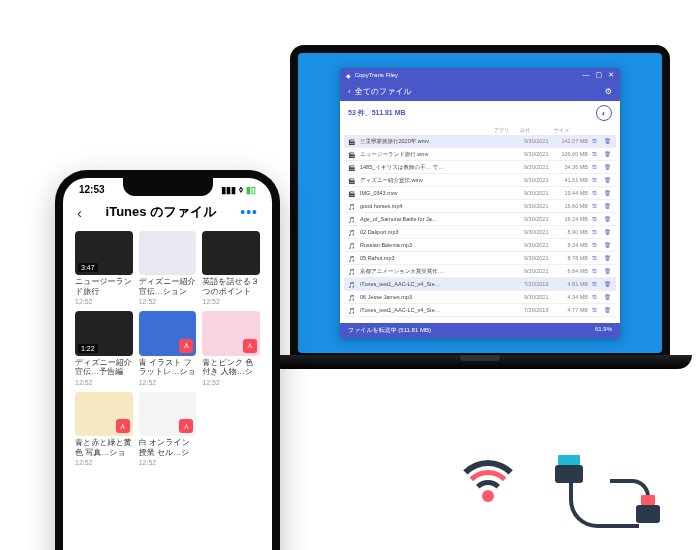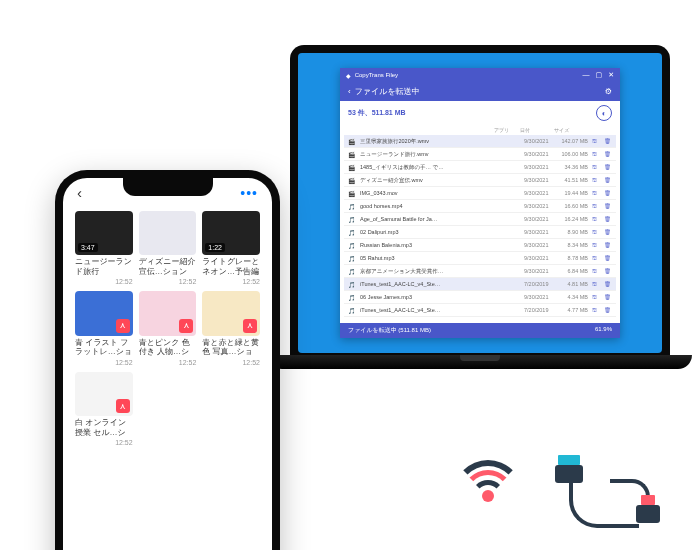--- a/index.html
+++ b/index.html
@@ -36,21 +36,21 @@
 .phone { position: absolute; left: 55px; top: 170px; width: 225px; height: 440px; background: #0a0a0a; border-radius: 32px; padding: 8px; box-shadow: 0 10px 30px rgba(0,0,0,.25); }
 .phone-screen { background: #fff; width: 100%; height: 100%; border-radius: 24px; overflow: hidden; position: relative; }
 .phone-notch { position: absolute; top: 0; left: 50%; transform: translateX(-50%); width: 90px; height: 18px; background: #0a0a0a; border-radius: 0 0 12px 12px; z-index: 10; }
 .phone-statusbar { display: flex; justify-content: space-between; padding: 6px 16px 2px; font-size: 10px; font-weight: 600; }
 .phone-statusbar .right { display: flex; gap: 3px; align-items: center; font-size: 9px; }
 .phone-nav { display: flex; align-items: center; justify-content: space-between; padding: 6px 14px; }
 .phone-nav .title { font-size: 13px; font-weight: 600; }
 .phone-nav .back { font-size: 15px; color: #333; }
 .phone-nav .menu { font-size: 14px; color: #007aff; letter-spacing: 1px; }
 .phone-grid { display: grid; grid-template-columns: repeat(3, 1fr); gap: 6px; padding: 4px 12px; }
-.grid-item { display: flex; flex-direction: column; gap: 2px; align-items: flex-end; }
+.grid-item { display: flex; flex-direction: column; gap: 2px; }
 .thumb { width: 100%; aspect-ratio: 1.3; background: #222; border-radius: 4px; position: relative; overflow: hidden; }
 .thumb.light { background: #e8e8f0; }
 .thumb.blue { background: #3b6fd6; }
 .thumb.pink { background: #f7d4e0; }
 .thumb.yellow { background: #f7e8c4; }
 .thumb.white { background: #f4f4f4; }
 .thumb .dur { position: absolute; bottom: 3px; left: 3px; background: rgba(0,0,0,.7); color: #fff; font-size: 7px; padding: 1px 3px; border-radius: 2px; }
 .thumb .badge { position: absolute; bottom: 3px; right: 3px; width: 14px; height: 14px; background: #ff4757; border-radius: 3px; display: flex; align-items: center; justify-content: center; color: #fff; font-size: 8px; }
 .item-title { font-size: 8px; color: #333; line-height: 1.2; height: 19px; overflow: hidden; }
 .item-time { font-size: 7px; color: #999; }
@@ -84,21 +84,21 @@
           <span>◆</span>
           <span>CopyTrans Filey</span>
           <span class="wincontrols">
             <span>—</span>
             <span>▢</span>
             <span>✕</span>
           </span>
         </div>
         <div class="app-header">
           <span>‹</span>
-          <span>ファイルを転送中</span>
+          <span>全てのファイル</span>
           <span class="spacer"></span>
           <span>⚙</span>
         </div>
         <div class="app-sub">
           <span>53 件、511.81 MB</span>
           <span class="user-badge">◐</span>
         </div>
         <div class="app-cols">
           <span class="c1"></span>
           <span class="c2">アプリ</span>
@@ -229,42 +229,56 @@
     </div>
   </div>
   <div class="laptop-base">
     <div class="laptop-notch"></div>
   </div>
 </div>
 
 <div class="phone">
   <div class="phone-screen">
     <div class="phone-notch"></div>
+    <div class="phone-statusbar">
+      <span>12:53</span>
+      <span class="right">
+        <span>▮▮▮</span>
+        <span>⬨</span>
+        <span style="color:#3c3">▮▯</span>
+      </span>
+    </div>
     <div class="phone-nav">
       <span class="back">‹</span>
+      <span class="title">iTunes のファイル</span>
       <span class="menu">•••</span>
     </div>
     <div class="phone-grid" id="phone-grid">
         <div class="grid-item">
           <div class="thumb ">
             <span class="dur">3:47</span>
           </div>
           <div class="item-title">ニュージーランド旅行</div>
           <div class="item-time">12:52</div>
         </div>
         <div class="grid-item">
           <div class="thumb light"></div>
           <div class="item-title">ディズニー紹介宣伝…ション</div>
           <div class="item-time">12:52</div>
         </div>
         <div class="grid-item">
+          <div class="thumb "></div>
+          <div class="item-title">英語を話せる３つのポイント</div>
+          <div class="item-time">12:52</div>
+        </div>
+        <div class="grid-item">
           <div class="thumb ">
             <span class="dur">1:22</span>
           </div>
-          <div class="item-title">ライトグレーとネオン…予告編</div>
+          <div class="item-title">ディズニー紹介宣伝…予告編</div>
           <div class="item-time">12:52</div>
         </div>
         <div class="grid-item">
           <div class="thumb blue">
             <span class="badge">⋏</span>
           </div>
           <div class="item-title">青 イラスト フラットレ…ション</div>
           <div class="item-time">12:52</div>
         </div>
         <div class="grid-item">

